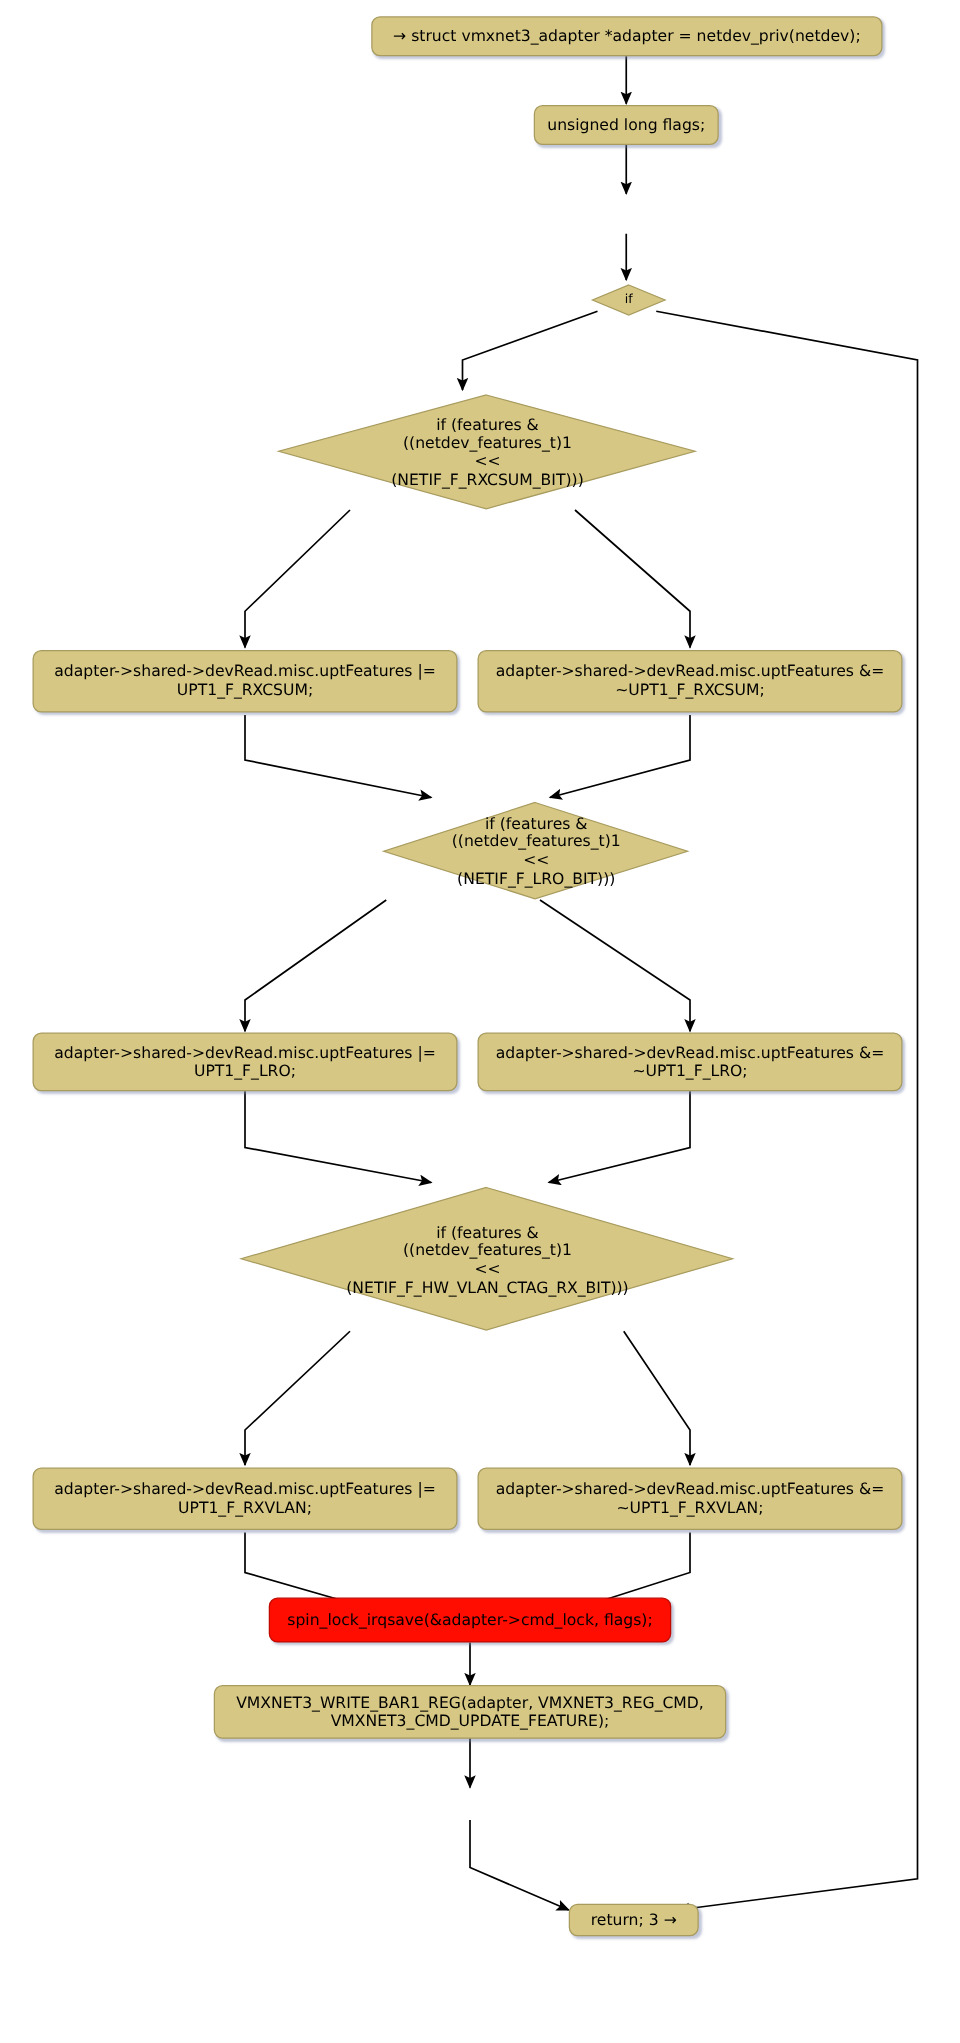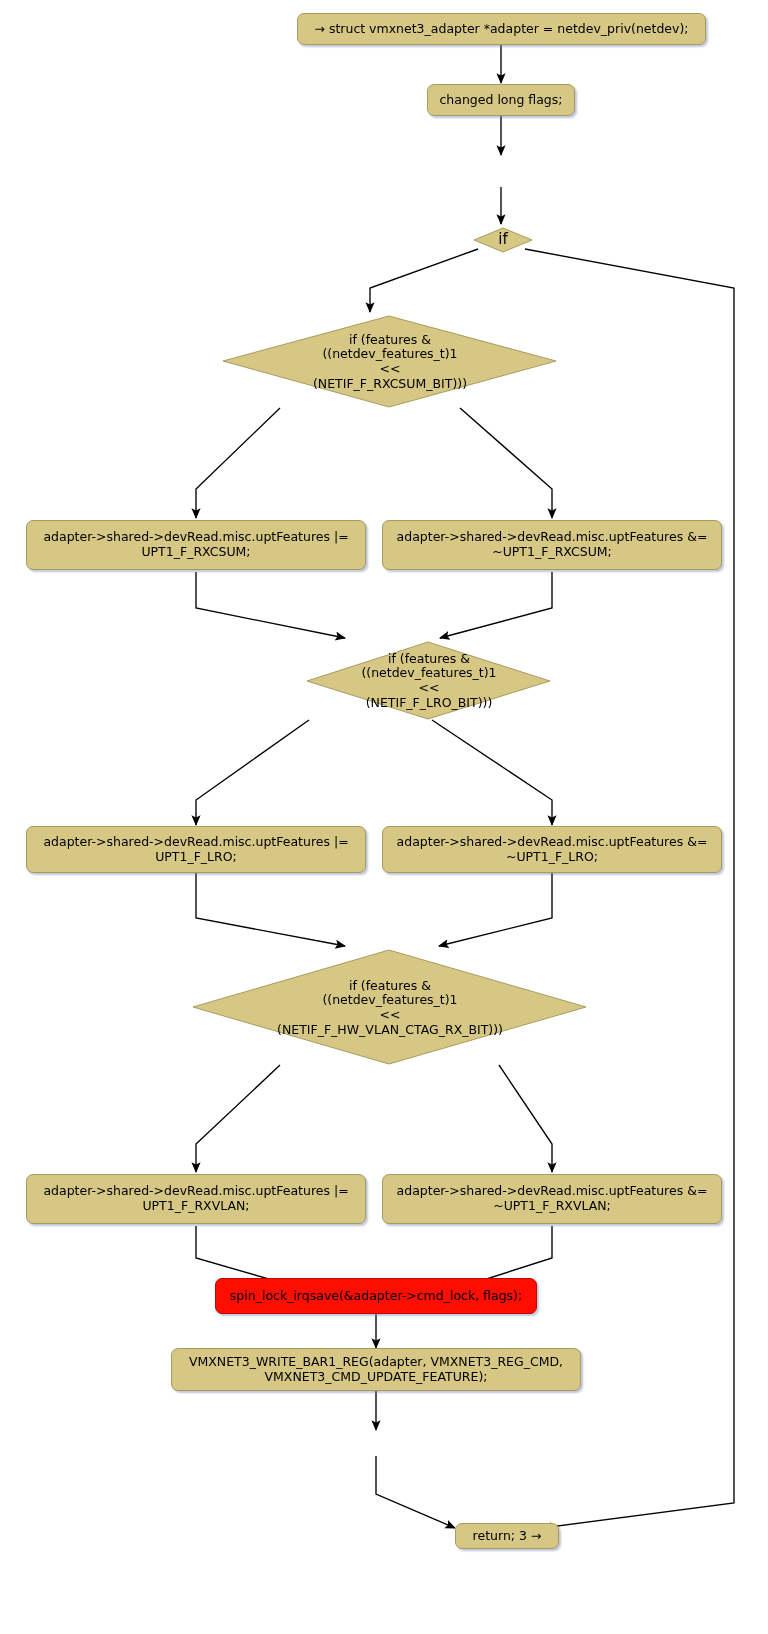--- a/index.html
+++ b/index.html
@@ -61,21 +61,21 @@
     font-size: 12.5px;
     background: transparent;
     border: none;
     z-index: 2;
   }
   .diamond-shape {
     position: absolute;
     z-index: 1;
   }
   .tiny {
-    font-size: 15px;
+    font-size: 10px;
   }
 </style>
 </head>
 <body>
 
 <div id="canvas">
 
   <svg class="edges" viewBox="0 0 768 1634">
     <defs>
       <marker id="arrow" markerWidth="10" markerHeight="10" refX="7.2" refY="3.4" orient="auto" markerUnits="strokeWidth">
@@ -137,21 +137,21 @@
   <svg class="diamond-shape" style="left:292px; top:640px; width:250px; height:82px;" viewBox="0 0 250 82">
     <polygon points="124,2 246,41 124,79 3,41" fill="#D6C784" stroke="#A89B5E" stroke-width="1"></polygon>
   </svg>
 
   <svg class="diamond-shape" style="left:178px; top:948px; width:400px; height:120px;" viewBox="0 0 400 120">
     <polygon points="199,2 396,59 199,116 3,59" fill="#D6C784" stroke="#A89B5E" stroke-width="1"></polygon>
   </svg>
 
   <div class="node proc" style="left:285px; top:13px; width:409px; height:32px;">→ struct vmxnet3_adapter *adapter = netdev_priv(netdev);</div>
 
-  <div class="node proc" style="left:415px; top:84px; width:148px; height:32px;">changed long flags;</div>
+  <div class="node proc" style="left:415px; top:84px; width:148px; height:32px;">unsigned long flags;</div>
 
 
   <div class="node diamond tiny" style="left:460px; top:226px; width:62px; height:28px;">if</div>
 
   <div class="node diamond" style="left:208px; top:314px; width:340px; height:96px;">if (features &amp;
 ((netdev_features_t)1
 &lt;&lt;
 (NETIF_F_RXCSUM_BIT)))</div>
 
   <div class="node proc" style="left:14px; top:520px; width:340px; height:50px;">adapter-&gt;shared-&gt;devRead.misc.uptFeatures |=

